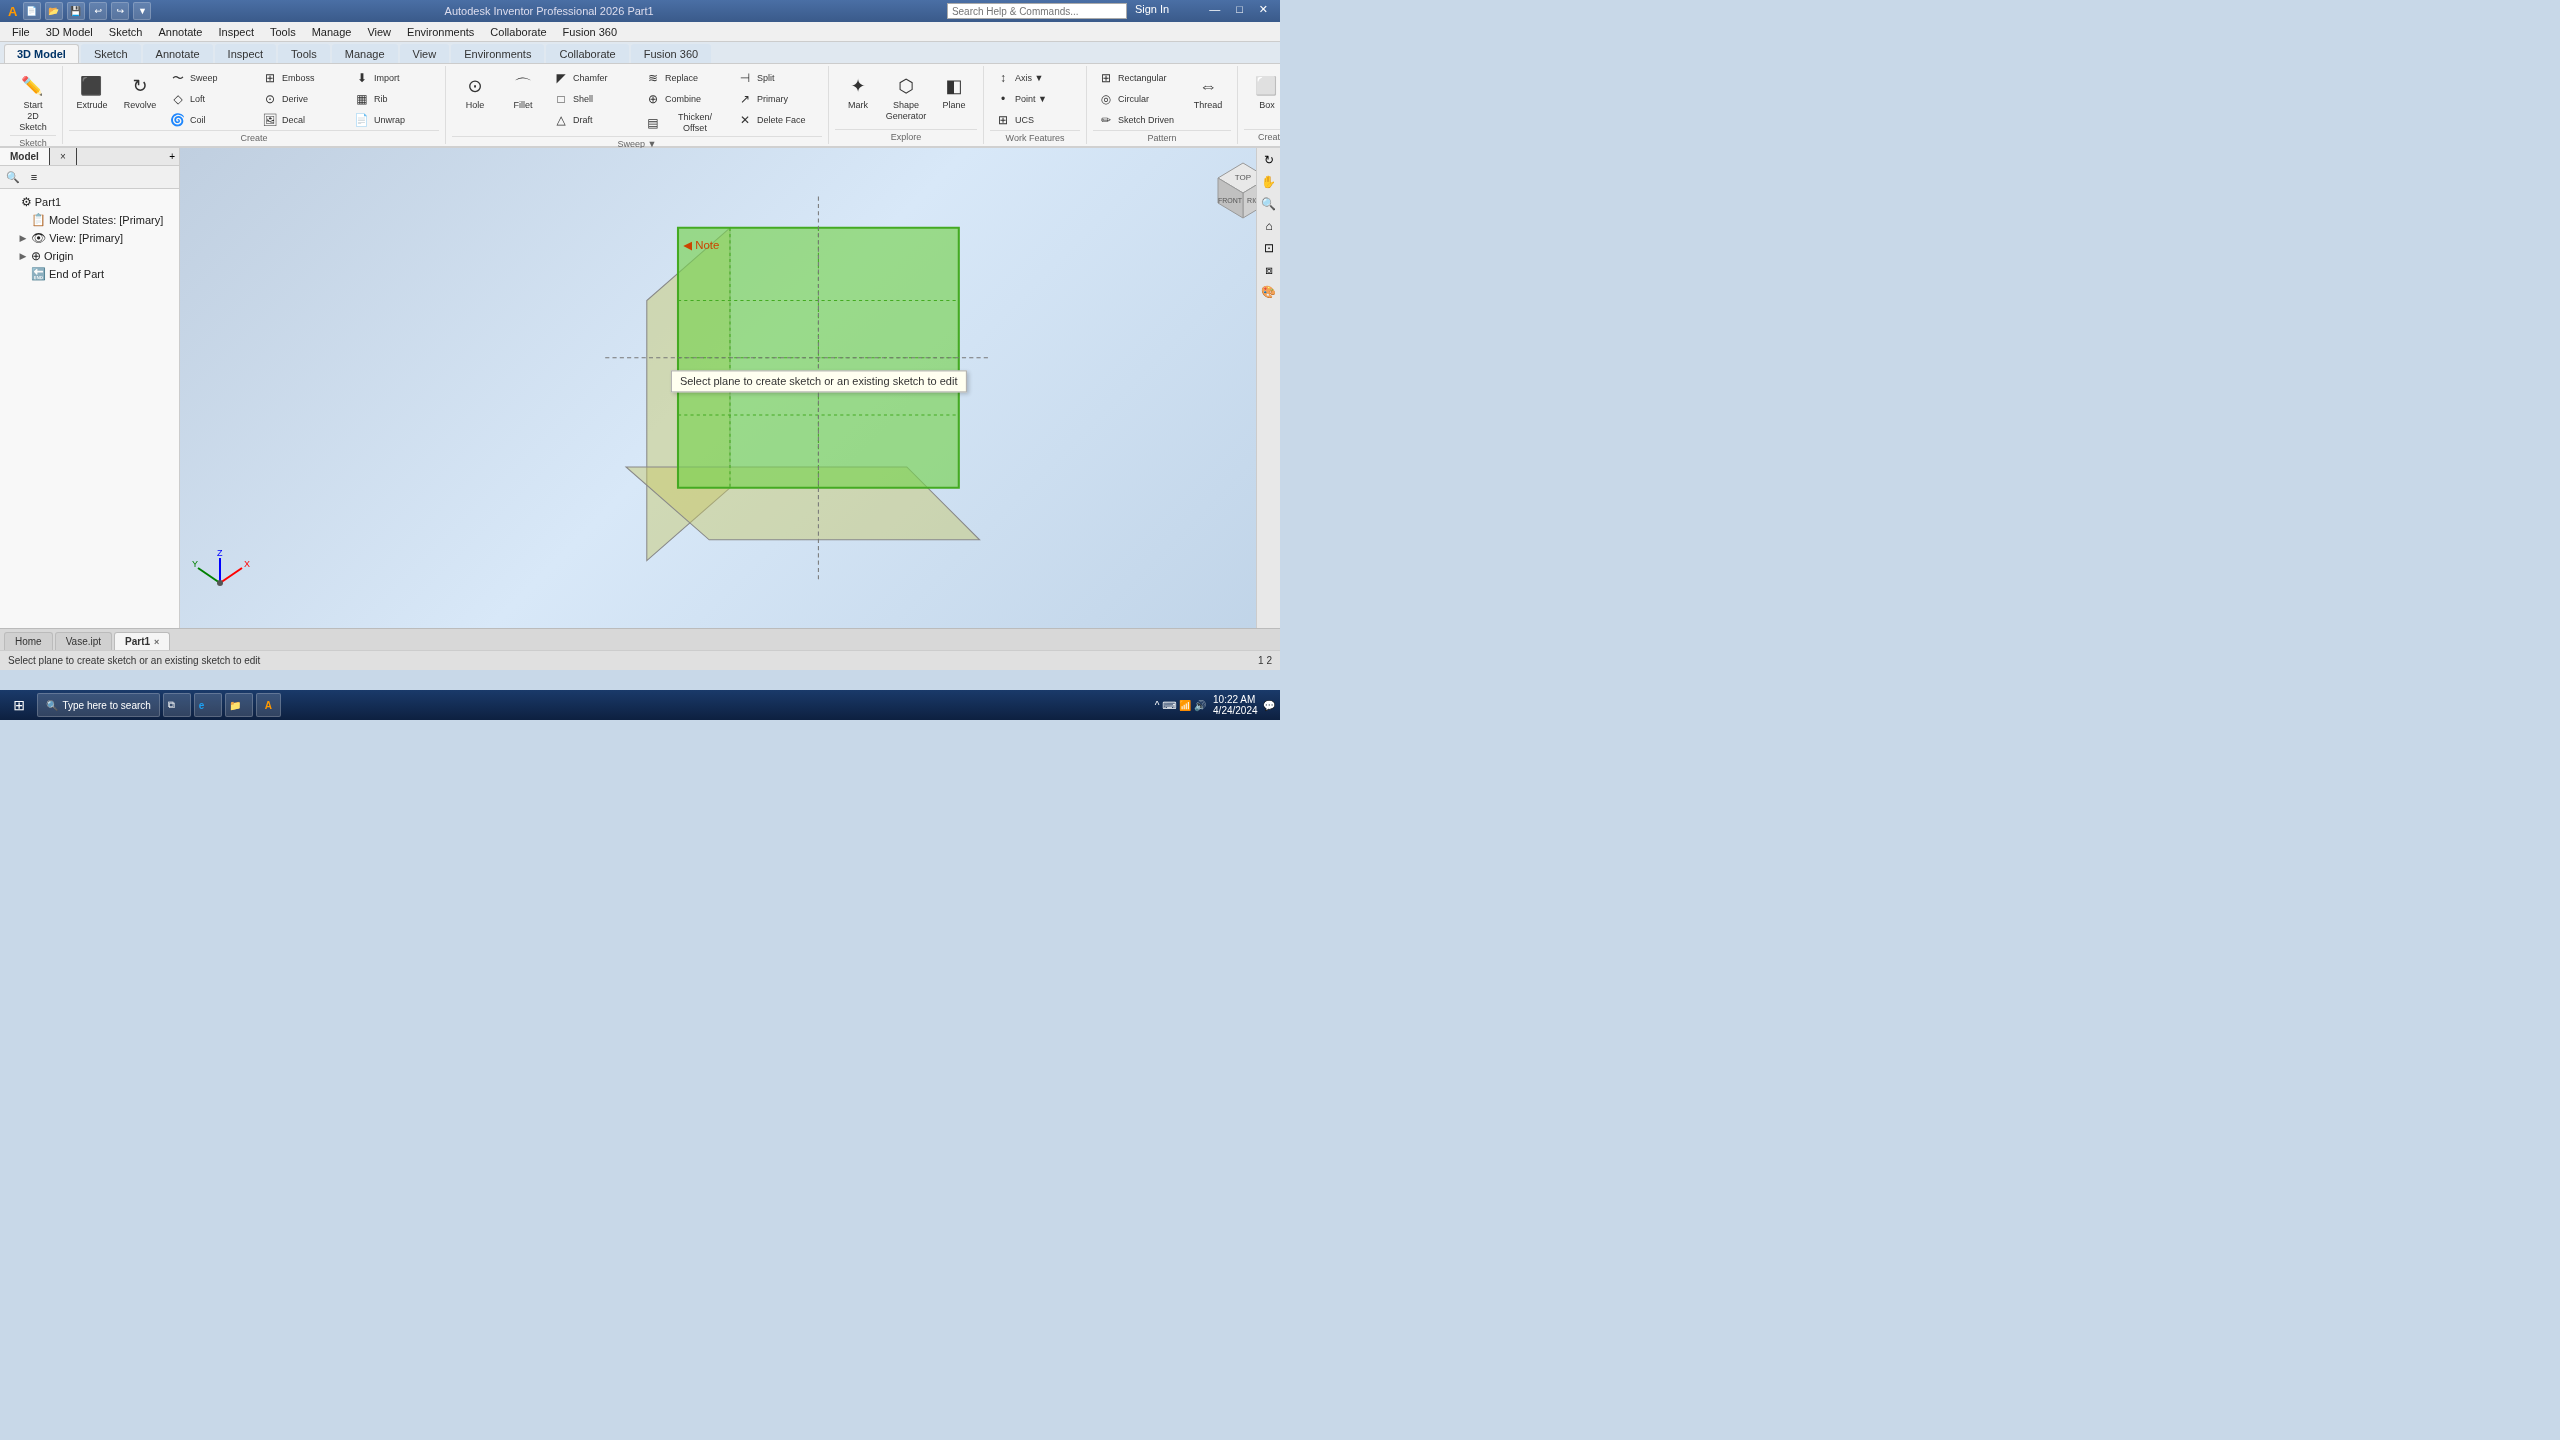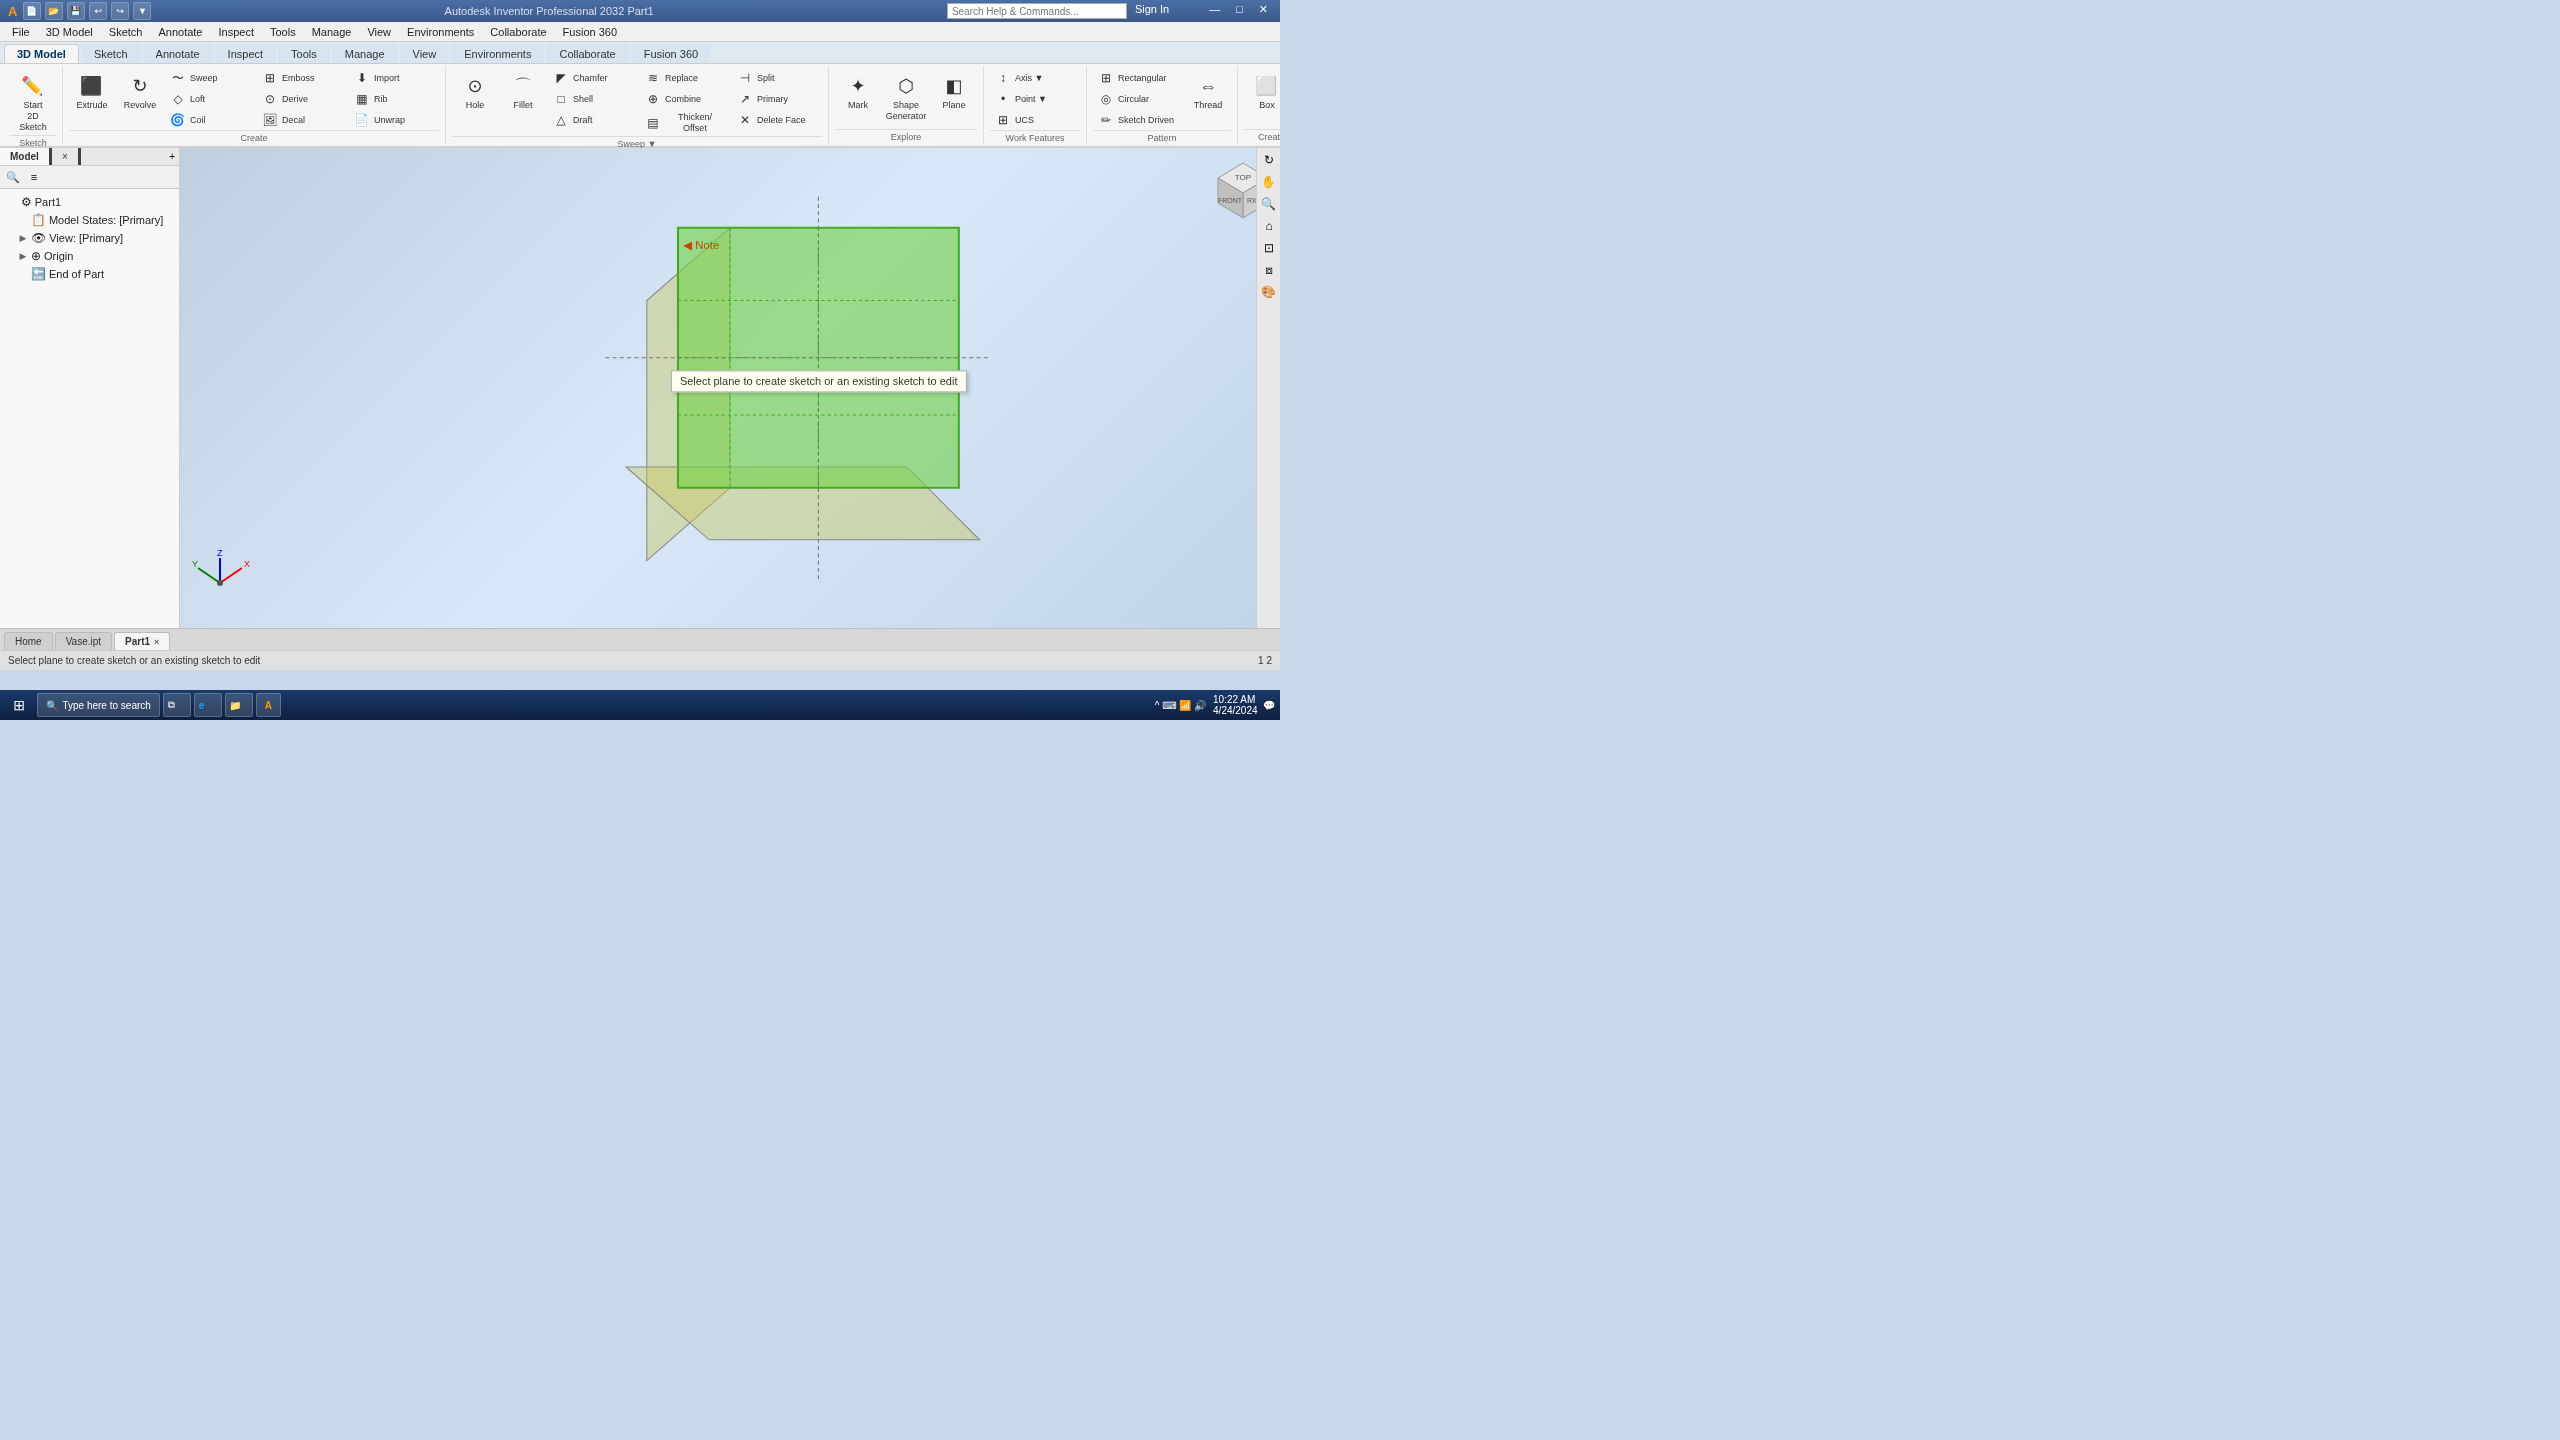--- a/index.html
+++ b/index.html
@@ -177,21 +177,21 @@
     }
     #panel-tabs {
       display: flex;
       background: #e8e8e8;
       border-bottom: 1px solid #ccc;
     }
     .panel-tab {
       padding: 3px 10px;
       font-size: 10px;
       cursor: pointer;
-      border-right: 3px solid #404040;
+      border-right: 1px solid #404040;
       color: #333;
     }
     .panel-tab.active { background: #f8f8f8; font-weight: bold; }
     #panel-toolbar {
       display: flex;
       align-items: center;
       padding: 2px 4px;
       gap: 3px;
       border-bottom: 1px solid #ccc;
       background: #f0f0f0;
@@ -417,21 +417,21 @@
     <span style="display:flex;gap:4px;">
       <span class="qa-btn">📄</span>
       <span class="qa-btn">📂</span>
       <span class="qa-btn">💾</span>
       <span class="qa-btn">↩</span>
       <span class="qa-btn">↪</span>
       <span class="qa-btn">▼</span>
     </span>
   </div>
   <div id="title-bar-center">
-    <span>Autodesk Inventor Professional 2032  Part1</span>
+    <span>Autodesk Inventor Professional 2026  Part1</span>
   </div>
   <div id="title-bar-right">
     <input type="text" id="search-box" placeholder="Search Help &amp; Commands..." style="height: 16px; width: 180px; font-size: 10px;">
     <span style="color:white;cursor:pointer;">Sign In</span>
     <span style="width:20px;"></span>
     <span class="win-btn">—</span>
     <span class="win-btn">□</span>
     <span class="win-btn">✕</span>
   </div>
 </div>

